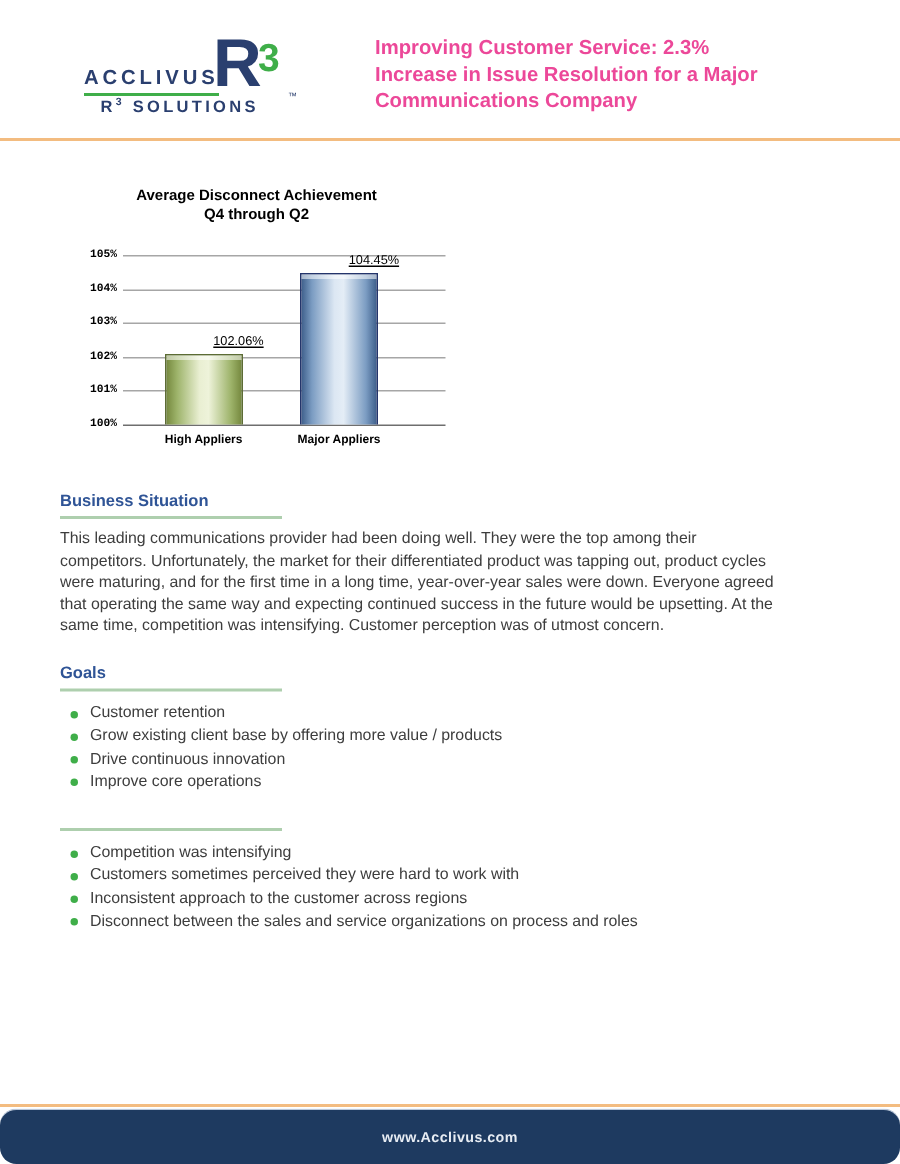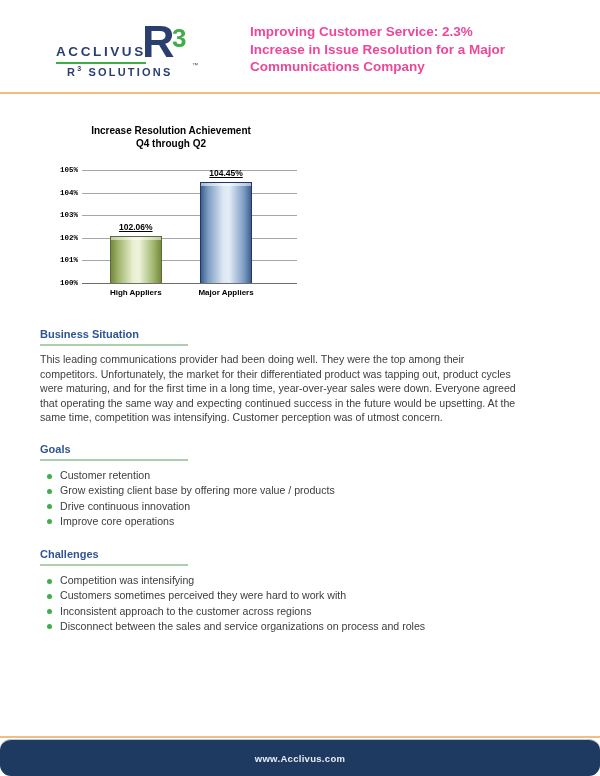--- a/index.html
+++ b/index.html
@@ -42,22 +42,22 @@
   .chart-plot { position: absolute; left: 47px; top: 50px; width: 215px; height: 113px; }
   .gridline { position: absolute; left: 0; width: 100%; height: 1px; background: #a6a6a6; }
   .gridline.baseline { background: #6e6e6e; }
   .ytick { position: absolute; right: 219px; width: 40px; text-align: right;
     font-size: 7.5px; font-weight: bold; color: #000; transform: translateY(-50%); font-family: Liberation Mono, monospace; }
   .bar { position: absolute; bottom: 0; width: 52px; border: 1px solid; border-bottom: none; }
   .bar.c0 { border-color: #5c6c35; background: linear-gradient(90deg,#76893f 0%,#9db36a 14%,#e9efd2 44%,#eef3da 56%,#9db36a 86%,#76893f 100%); }
   .bar.c1 { border-color: #24356b; background: linear-gradient(90deg,#3f608c 0%,#7b9cc2 14%,#dce7f3 44%,#e4edf6 56%,#7b9cc2 86%,#3f608c 100%); }
   .bar::before { content:""; position:absolute; left:0; top:0; width:100%; height:3px;
     background: rgba(255,255,255,0.55); }
-  .bar-label { position: absolute; width: 80px; text-align: center;
-    font-size: 8.5px; font-weight: bold; color: #000; text-decoration: underline; }
+  .bar-label { position: absolute; width: 80px; text-align: right;
+    font-size: 8.5px; font-weight: normal; color: #000; text-decoration: underline; }
   .xtick { position: absolute; top: 118px; width: 90px; text-align: center;
     font-size: 8px; font-weight: bold; color: #000; }
 
   
   .section { position: absolute; left: 40px; width: 492px; }
   .section-heading { color: #2f5496; font-weight: bold; font-size: 11px; }
   .section-underline { width: 148px; height: 2px; background: #aecfae; margin-top: 4px; }
   .section-body { margin-top: 6px; font-size: 10.6px; line-height: 14.6px; color: #3d3d3d; width: 484px; }
   .bullet-list { list-style: none; margin-top: 7px; }
   .bullet-list li { position: relative; padding-left: 20px; font-size: 10.6px;
@@ -91,21 +91,21 @@
   <div class="header-title">
     <span>Improving Customer Service: 2.3%</span>
     <span>Increase in Issue Resolution for a Major</span>
     <span>Communications Company</span>
   </div>
 
   <div class="rule-orange-top"></div>
 
   <div class="chart">
     <div class="chart-title">
-      <div>Increase Resolution Achievement</div>
+      <div>Average Disconnect Achievement</div>
       <div>Q4 through Q2</div>
     </div>
     <div class="chart-plot">
         <div class="gridline baseline" style="top: 113px;"></div>
         <div class="ytick" style="top: 113px;">100%</div>
         <div class="gridline" style="top: 90.4px;"></div>
         <div class="ytick" style="top: 90.4px;">101%</div>
         <div class="gridline" style="top: 67.8px;"></div>
         <div class="ytick" style="top: 67.8px;">102%</div>
         <div class="gridline" style="top: 45.2px;"></div>
@@ -134,21 +134,20 @@
     <div class="section-underline"></div>
     <ul class="bullet-list">
         <li><span class="bullet-dot"></span><span>Customer retention</span></li>
         <li><span class="bullet-dot"></span><span>Grow existing client base by offering more value / products</span></li>
         <li><span class="bullet-dot"></span><span>Drive continuous innovation</span></li>
         <li><span class="bullet-dot"></span><span>Improve core operations</span></li>
       </ul>
   </div>
 
   <div class="section" id="sec-challenges">
-    <div class="section-heading">Challenges</div>
     <div class="section-underline"></div>
     <ul class="bullet-list">
         <li><span class="bullet-dot"></span><span>Competition was intensifying</span></li>
         <li><span class="bullet-dot"></span><span>Customers sometimes perceived they were hard to work with</span></li>
         <li><span class="bullet-dot"></span><span>Inconsistent approach to the customer across regions</span></li>
         <li><span class="bullet-dot"></span><span>Disconnect between the sales and service organizations on process and roles</span></li>
       </ul>
   </div>
 
   <div class="rule-orange-bottom"></div>

